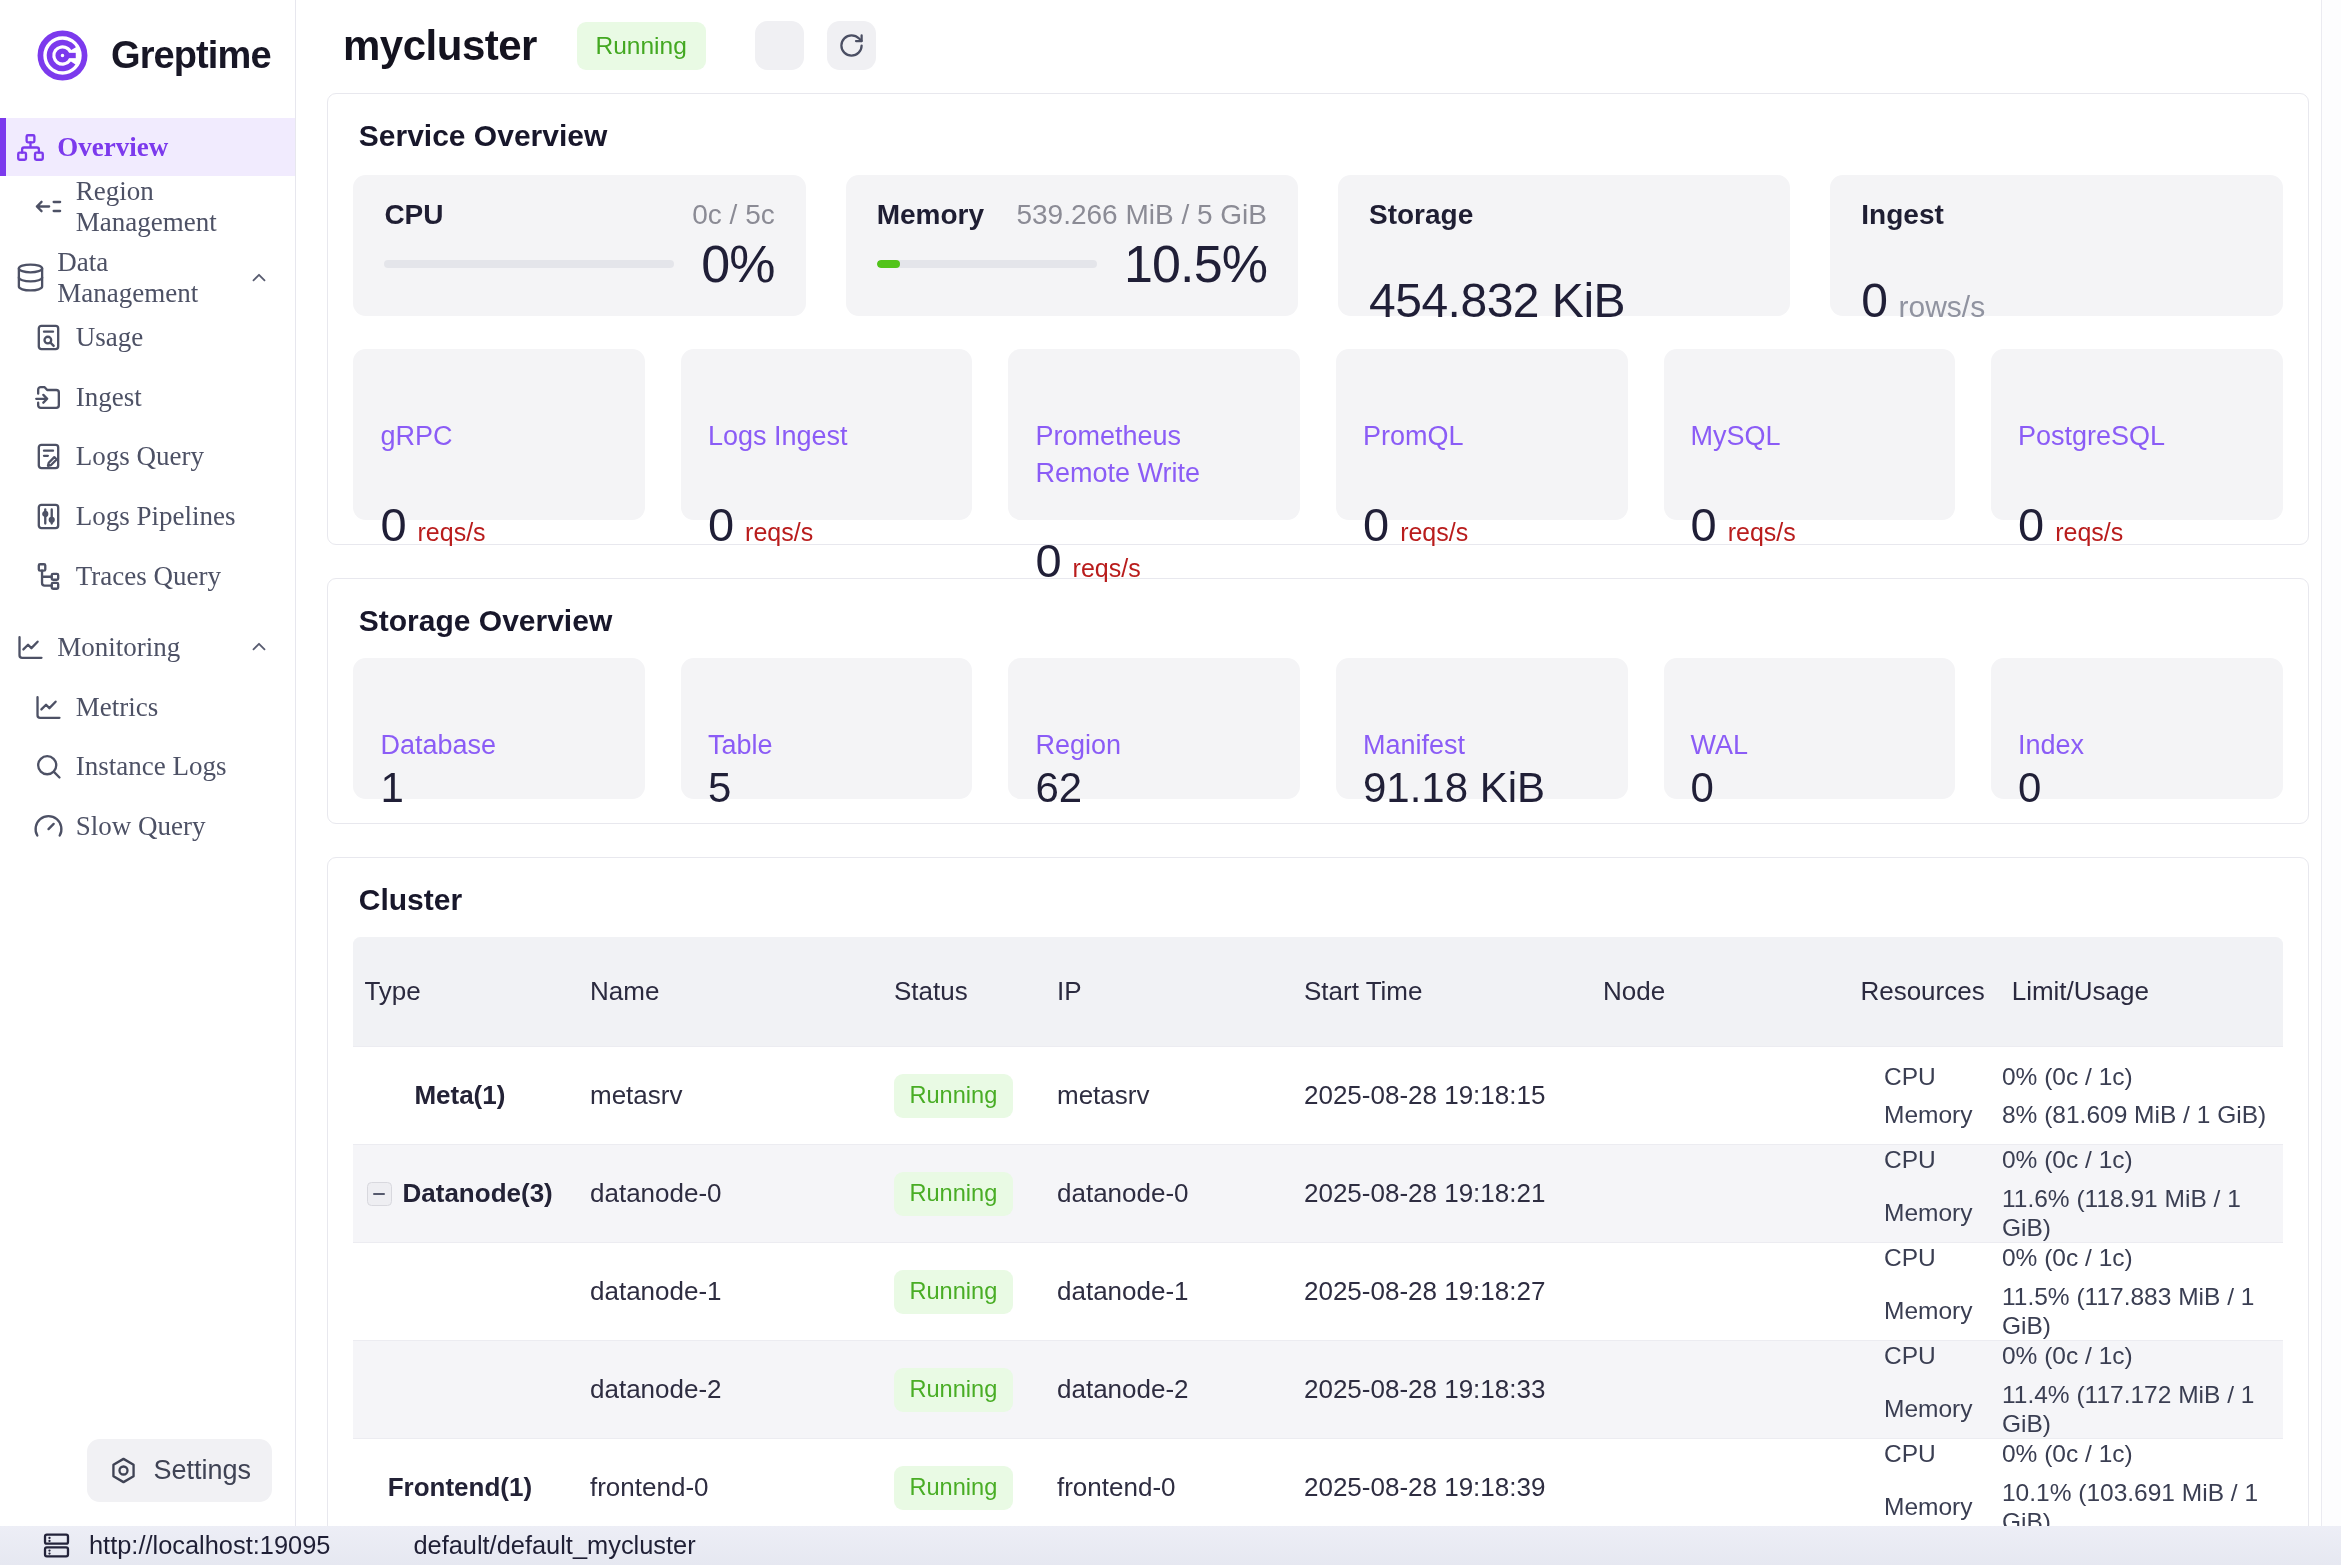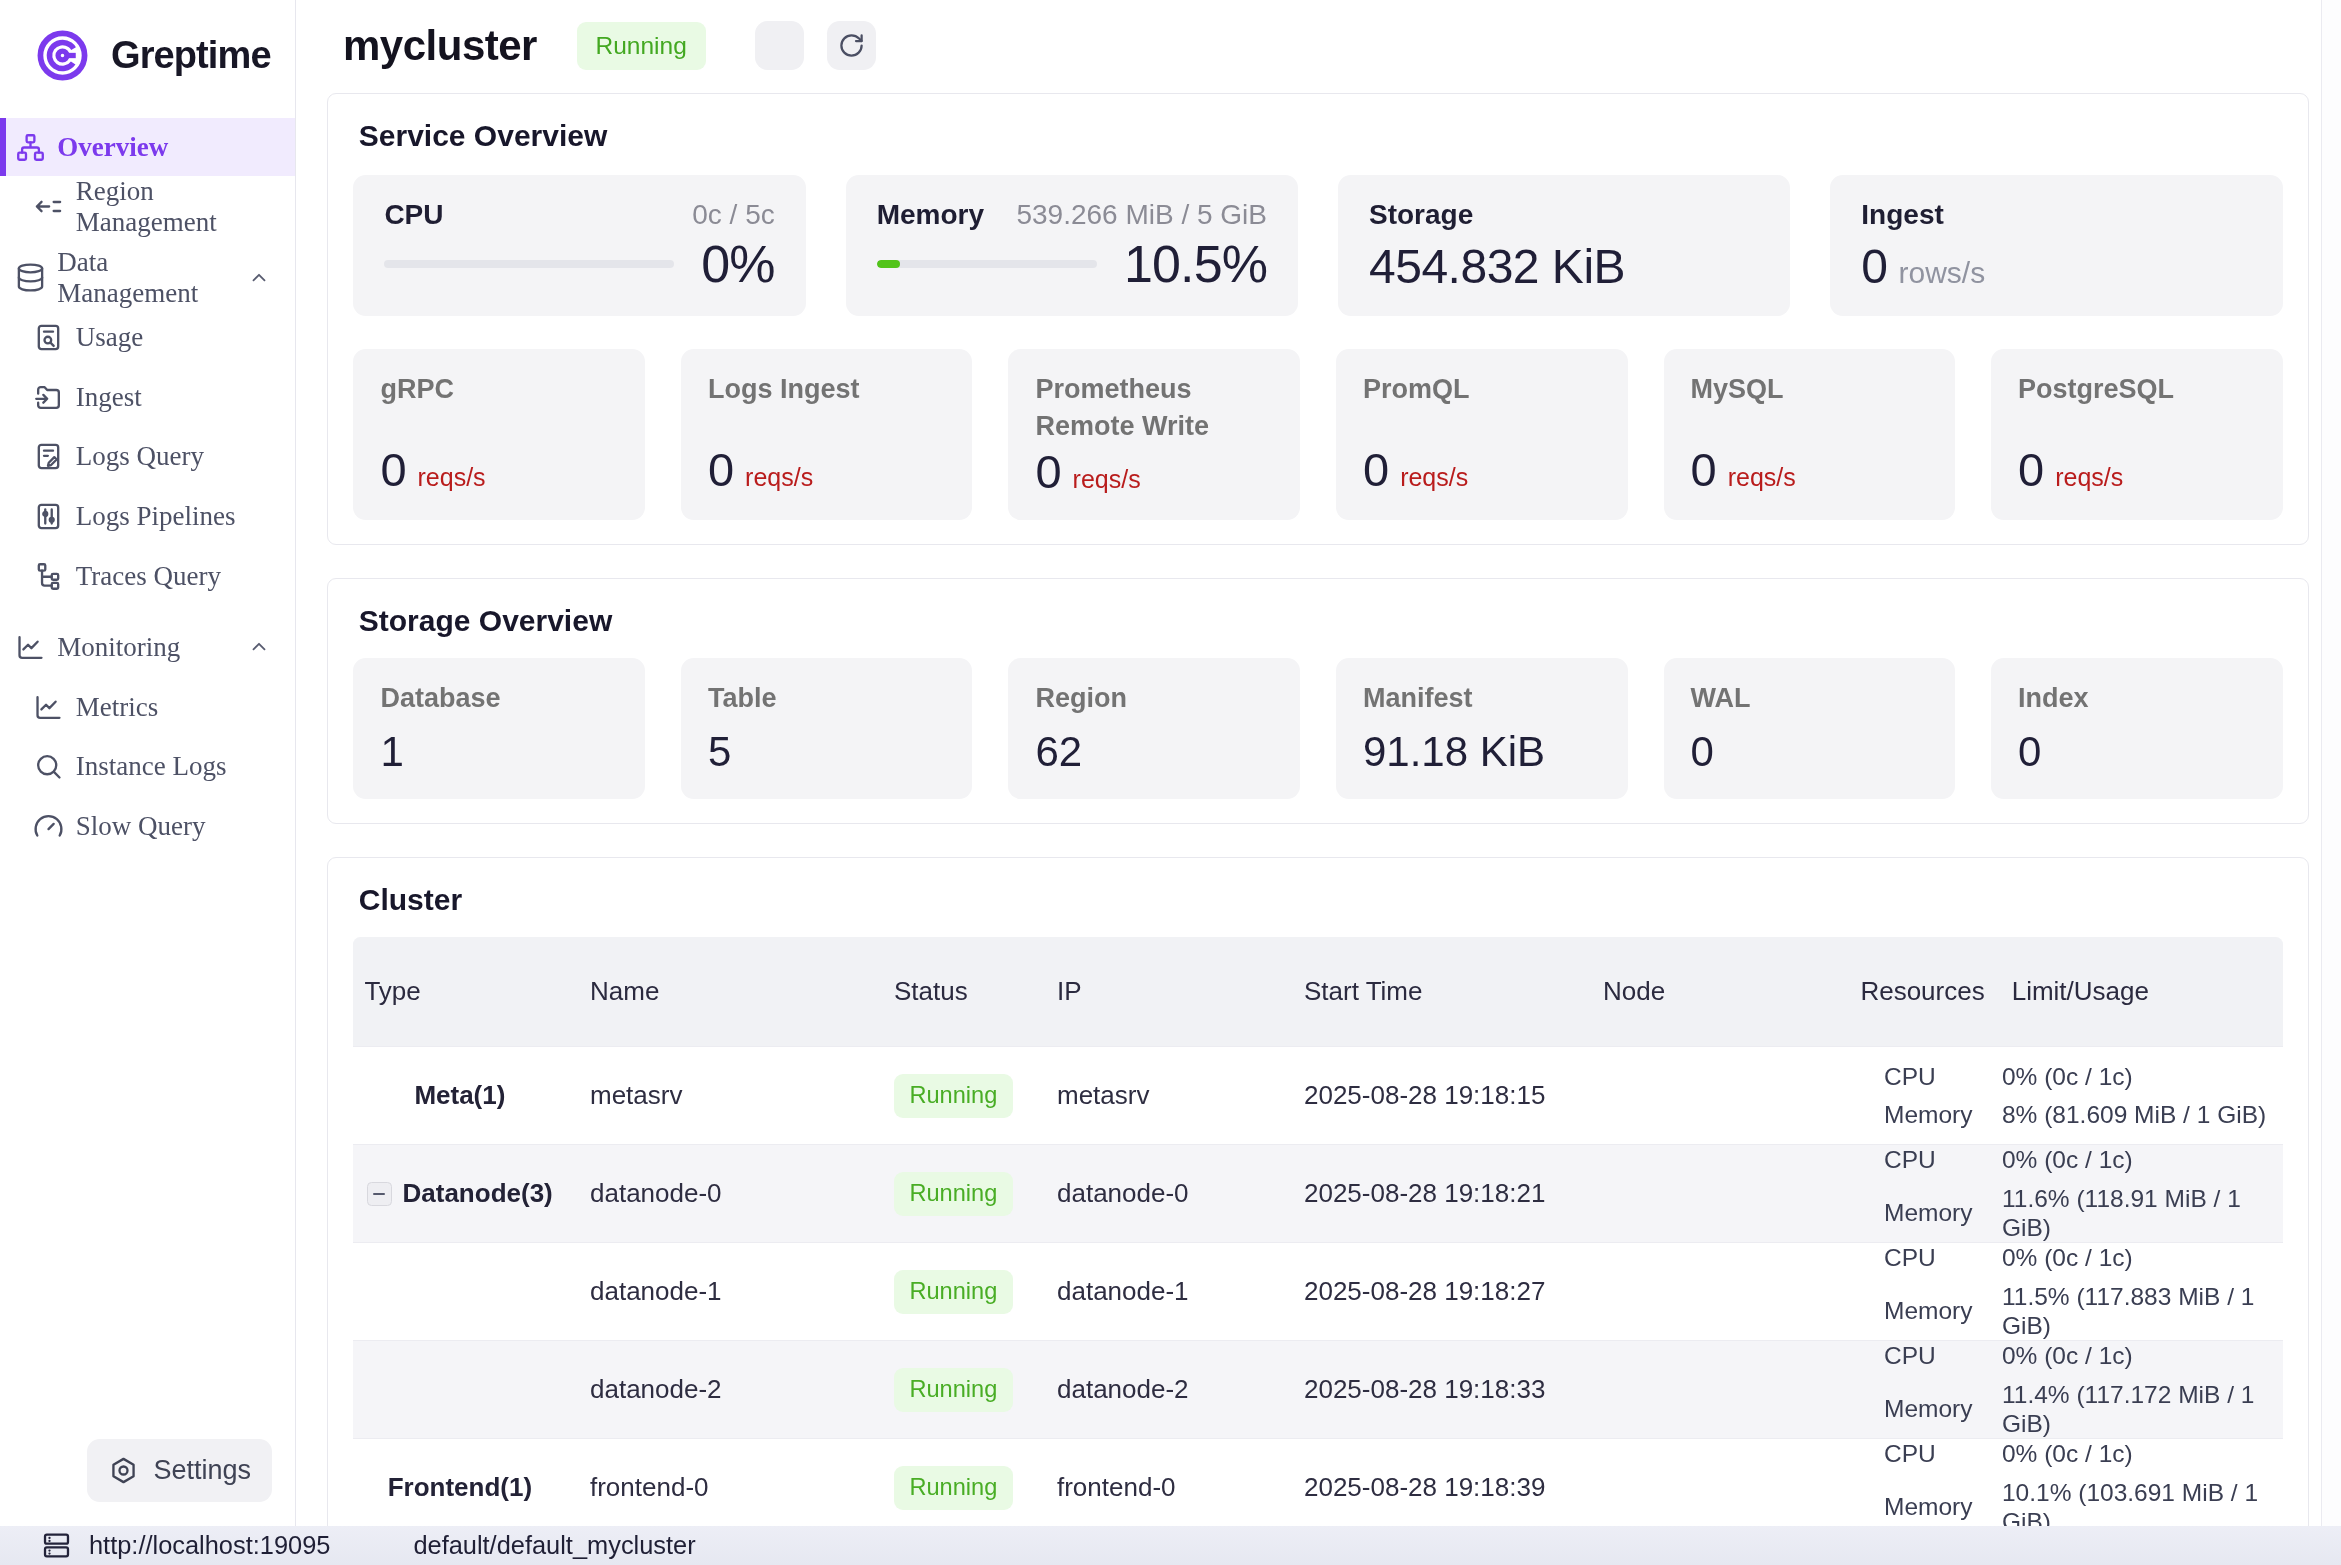--- a/index.html
+++ b/index.html
@@ -48,25 +48,25 @@
 
   .gauge-card { flex:1; height:141px; padding:23.6px 31px 22px; display:flex; flex-direction:column; justify-content:space-between; }
   .gauge-top { display:flex; justify-content:space-between; align-items:baseline; }
   .g-title { font-size:28px; font-weight:700; color:#1f1e33; }
   .g-detail { font-size:28px; color:#8b8b95; }
   .gauge-bottom { display:flex; align-items:center; }
   .track { flex:1; height:8.2px; border-radius:4.5px; background:#e4e5ea; margin-right:27px; position:relative; overflow:hidden; }
   .fill { position:absolute; left:0; top:0; bottom:0; border-radius:4.5px; background:#52c41a; }
   .g-pct { font-size:52px; color:#201f37; font-weight:500; letter-spacing:-0.9px; }
   .big-val { font-size:48px; color:#201f37; font-weight:500; letter-spacing:-0.5px; }
-  .vrow { display:flex; align-items:baseline; gap:11px; }
+  .vrow { display:flex; align-items:baseline; gap:11px;margin-top:42px; }
   .v-unit { font-size:30px; color:#9093a0; }
 
   .proto-card { flex:1; height:171px; padding:22px 27px 23.6px; display:flex; flex-direction:column; justify-content:space-between; }
-  .p-title { font-size:27px; font-weight:700; color:#737373; line-height:1.35; }
+  .p-title { font-size:27px; font-weight:400; color:#8b5cf6; line-height:1.35;margin-top:47px; }
   .p-val { font-size:47px; color:#201f37; font-weight:500; }
   .p-unit { font-size:25px; color:#b91c1c; }
 
   .so-card { flex:1; height:141px; padding:22px 27px 23.6px; display:flex; flex-direction:column; justify-content:space-between; }
   .so-val { font-size:42px; color:#201f37; font-weight:500; }
 
   
   .cluster-table { margin-top:20px; font-size:26px; color:#2e2d41; border-radius:7.3px 7.3px 0 0; overflow:hidden; }
   .t-head, .t-row { display:grid; grid-template-columns:213px 304px 163px 247px 299px 281px 1fr; align-items:center; }
   .t-head { background:#f1f2f5; height:109px; color:#2b2a3f; }

